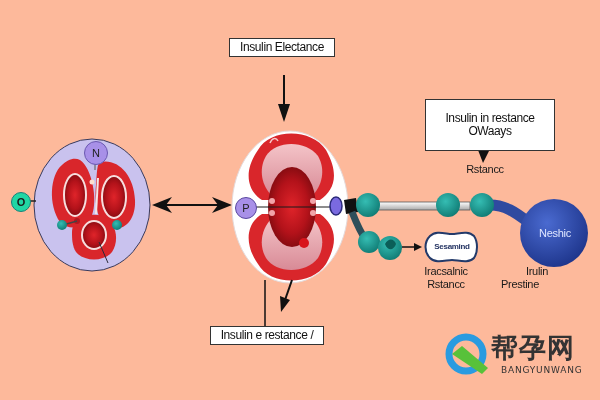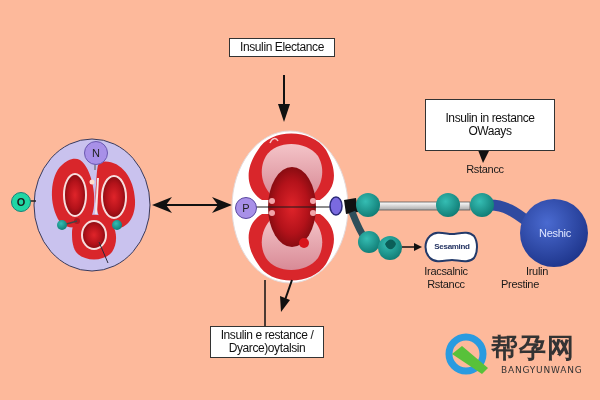--- a/index.html
+++ b/index.html
@@ -198,21 +198,20 @@
     <div>Insulin Electance</div>
   </div>
 
   <div class="label-box" style="left:425px;top:99px;width:122px;padding:12px 3px;">
     <div>Insulin in restance</div>
     <div style="display:inline-block;">OWaays</div>
   </div>
 
   <div class="label-box" style="left:210px;top:326px;width:104px;">
     <div>Insulin e restance /</div>
-    <div>Dyarce)oytalsin</div>
   </div>
 
   
   <div class="plain-label" style="left:460px;top:163px;width:50px;font-size:11px;">Rstancc</div>
 
   <div class="plain-label" style="left:428px;top:240px;width:48px;font-size:8px;font-weight:bold;color:#1e2e5e;">Sesamind</div>
 
   <div class="plain-label" style="left:415px;top:265px;width:62px;">
     <div>Iracsalnic</div>
     <div>Rstancc</div>

